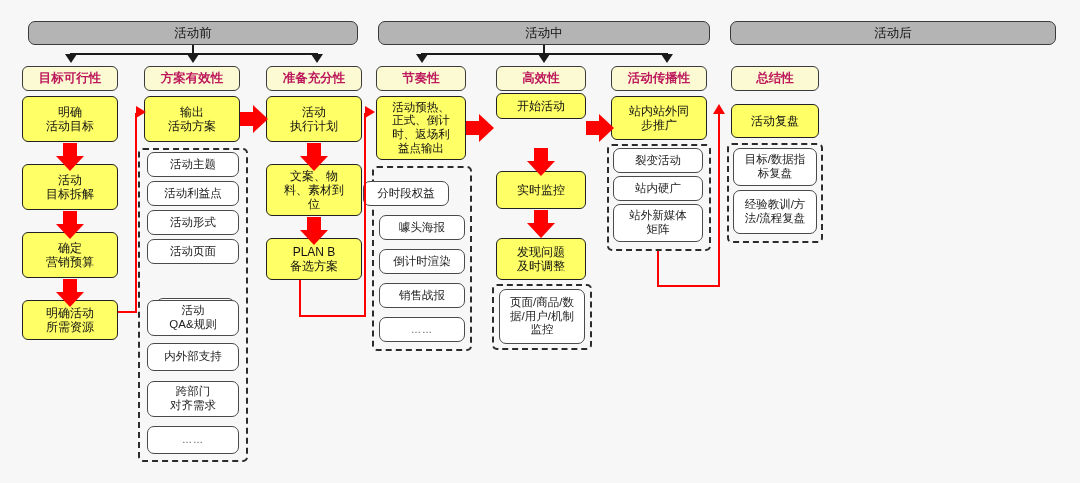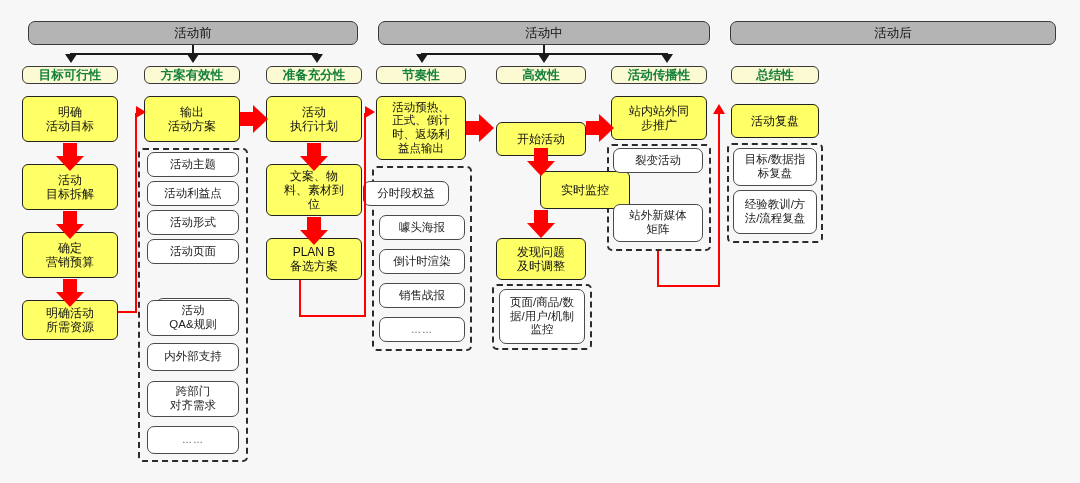--- a/index.html
+++ b/index.html
@@ -16,21 +16,21 @@
         justify-content:center;text-align:center;line-height:1.18;z-index:5;}
 
   
   .phase{
     background:#b4b4b4;border:1.5px solid #3b3b3b;border-radius:7px;
     height:24px;font-size:12.5px;color:#111;
   }
   
   .crit{
     background:#fbfad2;border:1.5px solid #3b3b3b;border-radius:6px;
-    height:18px;font-size:12.5px;font-weight:bold;color:#15803d;
+    height:25px;font-size:12.5px;font-weight:bold;color:#be185d;
   }
   
   .step{
     background:#ffff66;border:1.8px solid #222;border-radius:6px;
     font-size:12px;color:#111;padding:2px 3px;
   }
   
   .detail{
     background:#fff;border:1.6px solid #4a4a4a;border-radius:7px;
     font-size:11.5px;color:#222;padding:1px 2px;
@@ -185,27 +185,27 @@
       <div class="head"></div>
     </div>
 
   <div class="dashgroup" style="left:372px;top:166px;width:100px;height:185px;"></div>
   <div class="node detail" style="left:363px;top:181px;width:86px;height:25px;">分时段权益</div>
   <div class="node detail" style="left:379px;top:215px;width:86px;height:25px;">噱头海报</div>
   <div class="node detail" style="left:379px;top:249px;width:86px;height:25px;">倒计时渲染</div>
   <div class="node detail" style="left:379px;top:283px;width:86px;height:25px;">销售战报</div>
   <div class="node detail ellipsis" style="left:379px;top:317px;width:86px;height:25px;">……</div>
 
-  <div class="node step" style="left:496px;top:122px;width:90px;height:34px;">开始活动</div>
+  <div class="node step" style="left:496px;top:93px;width:90px;height:26px;">开始活动</div>
   <div class="fat-down" style="left:527px;top:148px;width:28px;height:28px;">
     <div class="shaft"></div>
       <div class="head"></div>
     </div>
 
-  <div class="node step" style="left:496px;top:171px;width:90px;height:38px;margin-left:44px;">实时监控</div>
+  <div class="node step" style="left:496px;top:171px;width:90px;height:38px;">实时监控</div>
   <div class="fat-down" style="left:527px;top:210px;width:28px;height:28px;">
     <div class="shaft"></div>
       <div class="head"></div>
     </div>
 
   <div class="node step" style="left:496px;top:238px;width:90px;height:42px;white-space:pre-line;">发现问题
 及时调整</div>
 
   <div class="dashgroup" style="left:492px;top:284px;width:100px;height:66px;"></div>
   <div class="node detail" style="left:499px;top:289px;width:86px;height:55px;white-space:pre-line;">页面/商品/数
@@ -215,20 +215,21 @@
   <div class="fat-right" style="left:586px;top:114px;width:28px;height:28px;">
     <div class="shaft"></div>
       <div class="head"></div>
     </div>
 
   <div class="node step" style="left:611px;top:96px;width:96px;height:44px;white-space:pre-line;">站内站外同
 步推广</div>
 
   <div class="dashgroup" style="left:607px;top:144px;width:104px;height:107px;"></div>
   <div class="node detail" style="left:613px;top:148px;width:90px;height:25px;">裂变活动</div>
+  <div class="node detail" style="left:613px;top:176px;width:90px;height:25px;">站内硬广</div>
   <div class="node detail" style="left:613px;top:204px;width:90px;height:38px;white-space:pre-line;">站外新媒体
 矩阵</div>
 
   <div class="rline-v" style="left:657px;top:251px;height:36px;"></div>
   <div class="rline-h" style="left:657px;top:285px;width:63px;"></div>
   <div class="rline-v" style="left:718px;top:113px;height:173px;"></div>
   <div class="rtri-up" style="left:713px;top:104px;"></div>
 
   <div class="node step" style="left:731px;top:104px;width:88px;height:34px;border-radius:6px;">活动复盘</div>
 

